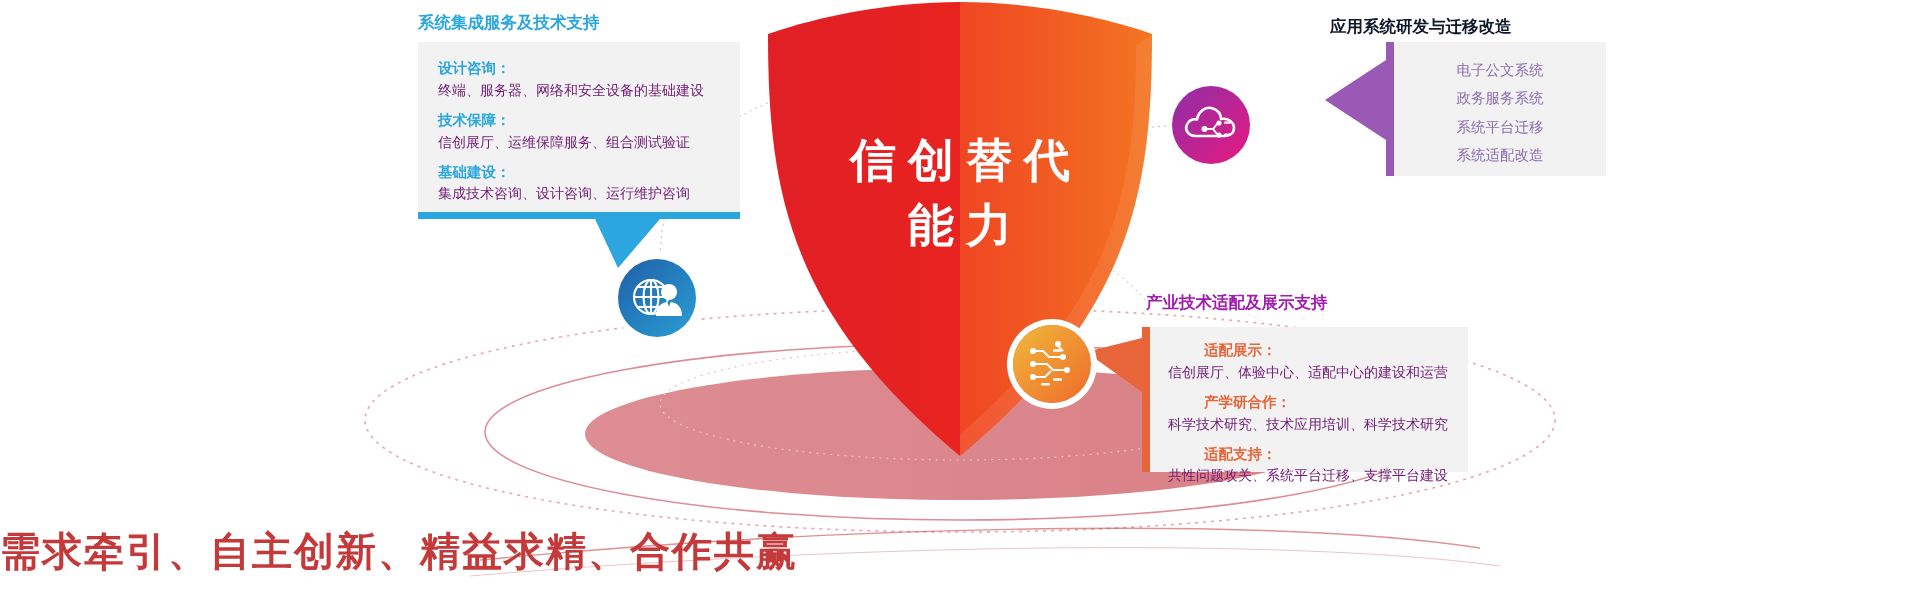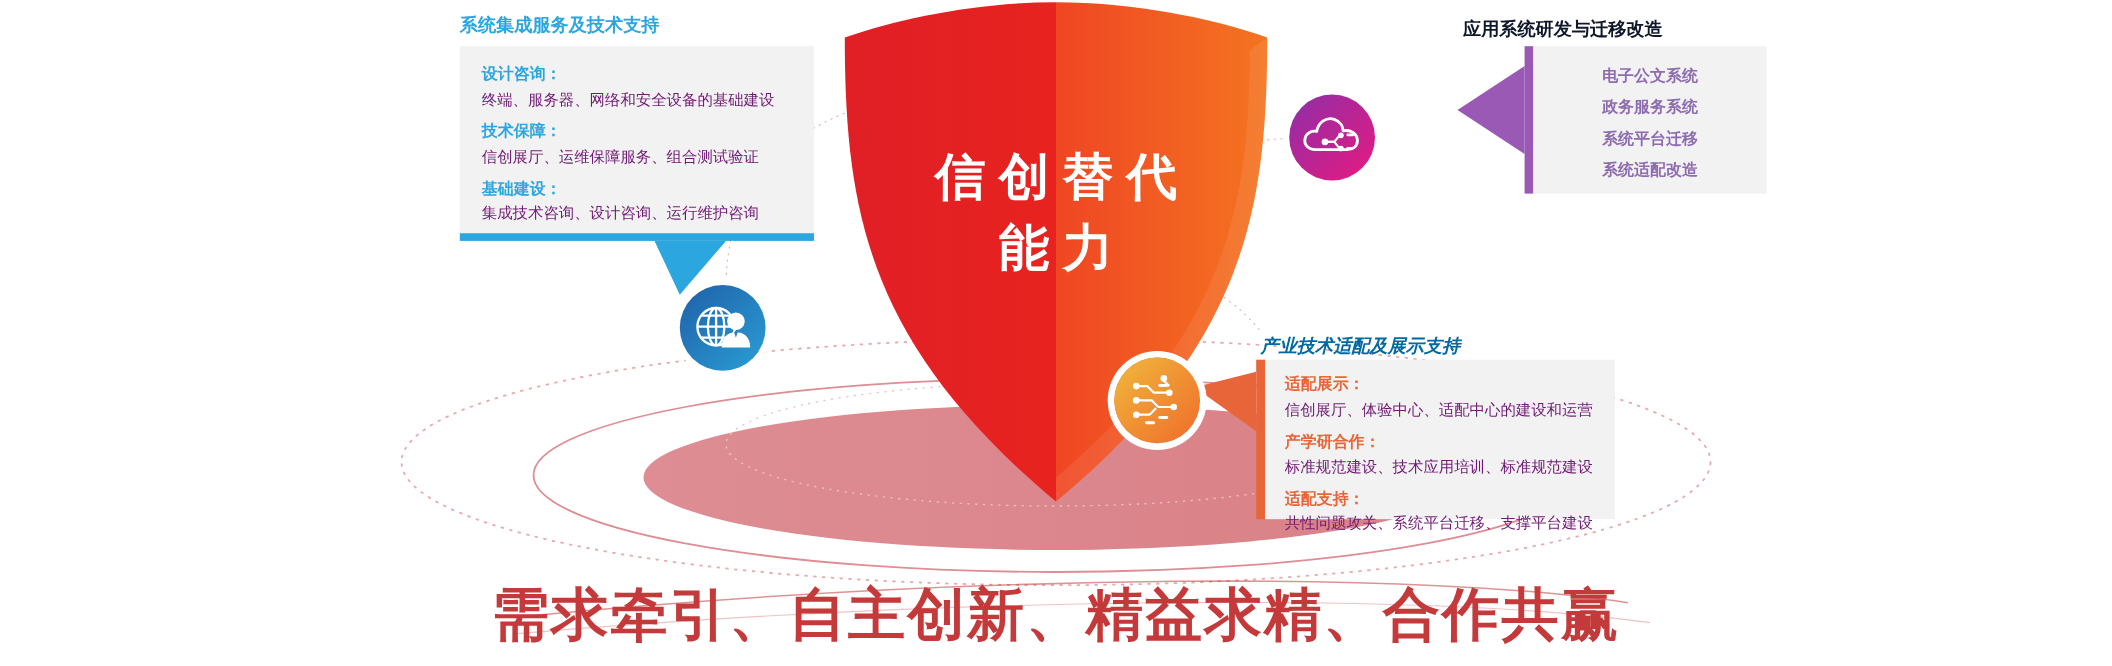--- a/index.html
+++ b/index.html
@@ -100,33 +100,32 @@
     height: 134px;
     padding: 14px 0 0 0;
     text-align: center;
   }
   .title-purple { left: 1330px; top: 16px; color: #0f172a; }
   .purple-item {
     font-size: 14.5px;
     color: #8e6cb0;
     line-height: 1.96;
     white-space: nowrap;
-    font-weight: bold;
   }
 
   
   .panel-orange {
     left: 1150px;
     top: 327px;
     width: 318px;
     height: 145px;
     padding: 13px 14px 8px 18px;
   }
-  .title-orange { left: 1146px; top: 304px; color: #0369a1; font-style: italic; }
-  .panel-orange .k { color: #e8653a; }
+  .title-orange { left: 1146px; top: 292px; color: #a21caf; }
+  .panel-orange .k { color: #e8653a; margin-left: 36px; }
 
   
   .icon-circle {
     position: absolute;
     border-radius: 50%;
     box-shadow: 0 0 0 6px #ffffff;
   }
   .icon-blue   { left: 618px;  top: 259px; width: 78px; height: 78px;
                  background: linear-gradient(135deg, #1f5fa8 0%, #2a9fd6 100%); }
   .icon-purple { left: 1172px; top: 86px;  width: 78px; height: 78px;
@@ -134,22 +133,21 @@
   .icon-orange { left: 1013px; top: 325px; width: 78px; height: 78px;
                  background: linear-gradient(135deg, #f0b93c 0%, #ef6b2a 100%); }
   .icon-circle svg { position: absolute; left: 0; top: 0; }
 
   
   .slogan {
     position: absolute;
     left: 0;
     top: 524px;
     width: 1920px;
-    text-align: center;
-    font-size: 52px;
+    font-size: 40px;
     font-weight: 700;
     color: #c4393a;
     letter-spacing: 2px;
     white-space: nowrap;
   }
 </style>
 </head>
 <body>
 
 <div class="stage">
@@ -241,21 +239,21 @@
 
   <div class="panel-title title-orange">产业技术适配及展示支持</div>
   <div style="position:absolute;left:1142px;top:327px;width:8px;height:145px;background:#e8653a;"></div>
   <div class="panel panel-orange">
     <div class="kv">
       <div class="k">适配展示：</div>
       <div class="v">信创展厅、体验中心、适配中心的建设和运营</div>
     </div>
     <div class="kv">
       <div class="k">产学研合作：</div>
-      <div class="v">标准规范建设、技术应用培训、标准规范建设</div>
+      <div class="v">科学技术研究、技术应用培训、科学技术研究</div>
     </div>
     <div class="kv">
       <div class="k">适配支持：</div>
       <div class="v">共性问题攻关、系统平台迁移、支撑平台建设</div>
     </div>
   </div>
 
   <div class="icon-circle icon-blue">
     <svg width="78" height="78" viewBox="0 0 78 78" aria-hidden="true">
       <g fill="none" stroke="#ffffff" stroke-width="2.1">

